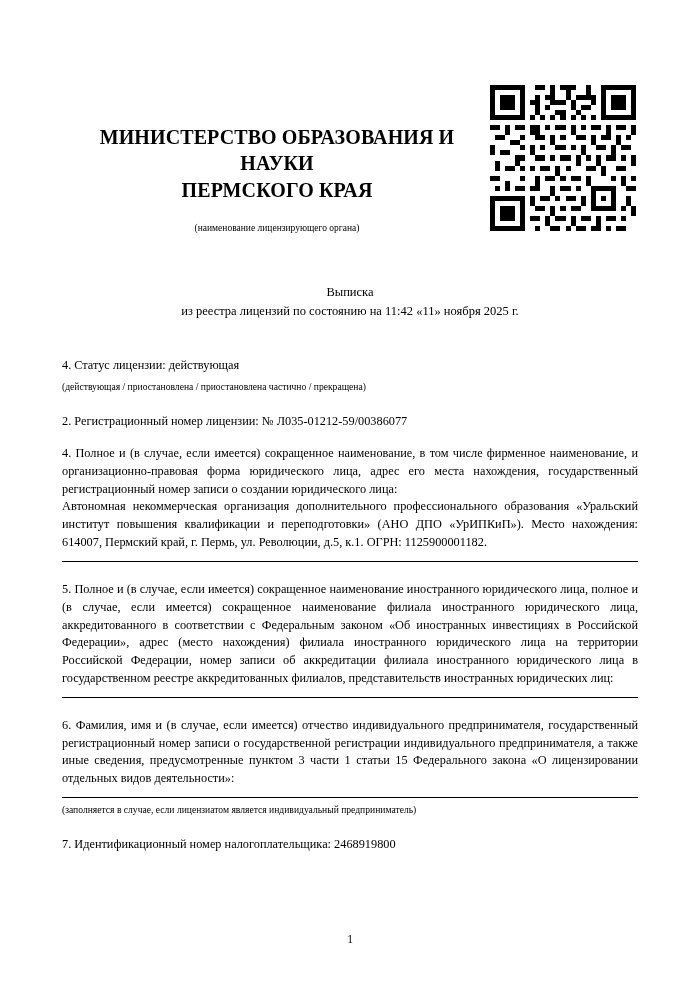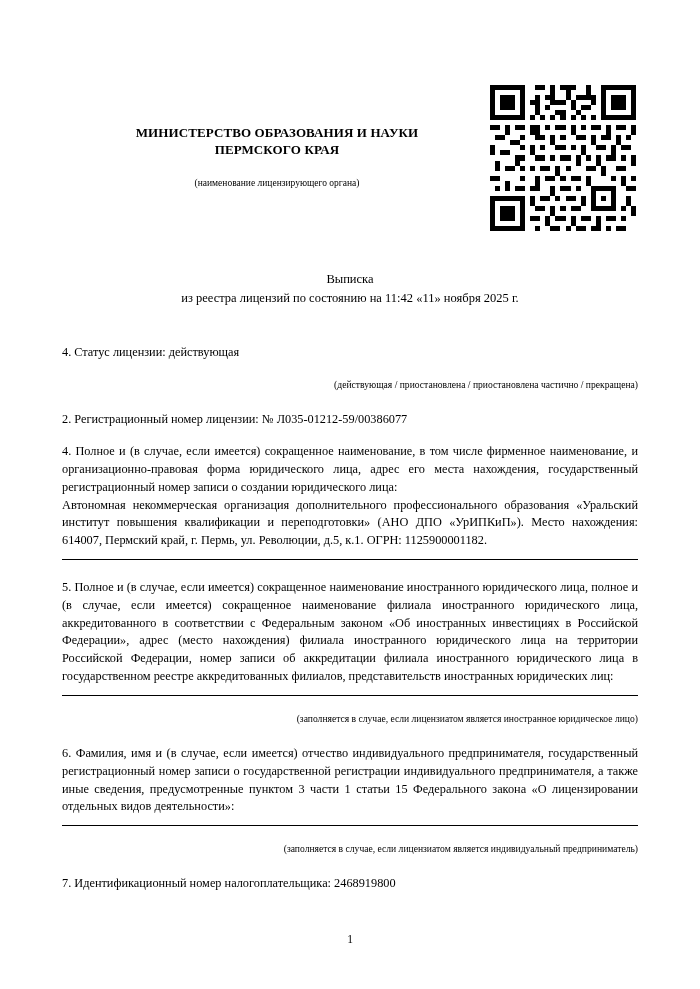--- a/index.html
+++ b/index.html
@@ -33,58 +33,58 @@
   }
   .qr-wrap svg { display: block; }
 
   
   .header {
     margin-top: 62px;
     width: 430px;
     text-align: center;
   }
   .header h1 {
-    font-size: 13px;
+    font-size: 20px;
     font-weight: bold;
     line-height: 1.32;
     margin: 0;
     letter-spacing: 0.1px;
   }
   .header .sub {
     font-size: 9.5px;
     margin-top: 20px;
     line-height: 1.2;
   }
 
   
   .title-block {
-    margin-top: 80px;
+    margin-top: 48px;
     text-align: center;
     font-size: 12.5px;
     line-height: 1.55;
   }
   .title-block .ln1 { display: block; }
   .title-block .ln2 { display: block; }
 
   
   .items {
     margin-top: 36px;
     font-size: 12.3px;
     line-height: 1.45;
   }
   .item { margin-bottom: 19px; }
   .item p {
     margin: 0;
     text-align: justify;
   }
   .item p.nojust { text-align: left; }
   .note {
-    text-align: right;
+    text-align: left;
     font-size: 9.6px;
-    margin-top: 16px;
+    margin-top: 5px;
   }
   .rule {
     border: none;
     border-top: 1px solid #000;
     margin: 9px 0 4px 0;
     height: 0;
   }
   .tight { margin-bottom: 14px; }
 
   
@@ -289,21 +289,20 @@
 
     <div class="item">
       <p>4. Полное и (в случае, если имеется) сокращенное наименование, в том числе фирменное наименование, и организационно-правовая форма юридического лица, адрес его места нахождения, государственный регистрационный номер записи о создании юридического лица:</p>
       <p>Автономная некоммерческая организация дополнительного профессионального образования «Уральский институт повышения квалификации и переподготовки» (АНО ДПО «УрИПКиП»). Место нахождения: 614007, Пермский край, г. Пермь, ул. Революции, д.5, к.1. ОГРН: 1125900001182.</p>
       <hr class="rule">
     </div>
 
     <div class="item">
       <p>5. Полное и (в случае, если имеется) сокращенное наименование иностранного юридического лица, полное и (в случае, если имеется) сокращенное наименование филиала иностранного юридического лица, аккредитованного в соответствии с Федеральным законом «Об иностранных инвестициях в Российской Федерации», адрес (место нахождения) филиала иностранного юридического лица на территории Российской Федерации, номер записи об аккредитации филиала иностранного юридического лица в государственном реестре аккредитованных филиалов, представительств иностранных юридических лиц:</p>
       <hr class="rule">
-      <div class="note">(заполняется в случае, если лицензиатом является иностранное юридическое лицо)</div>
     </div>
 
     <div class="item">
       <p>6. Фамилия, имя и (в случае, если имеется) отчество индивидуального предпринимателя, государственный регистрационный номер записи о государственной регистрации индивидуального предпринимателя, а также иные сведения, предусмотренные пунктом 3 части 1 статьи 15 Федерального закона «О лицензировании отдельных видов деятельности»:</p>
       <hr class="rule">
       <div class="note">(заполняется в случае, если лицензиатом является индивидуальный предприниматель)</div>
     </div>
 
     <div class="item">
       <p class="nojust">7. Идентификационный номер налогоплательщика: 2468919800</p>

